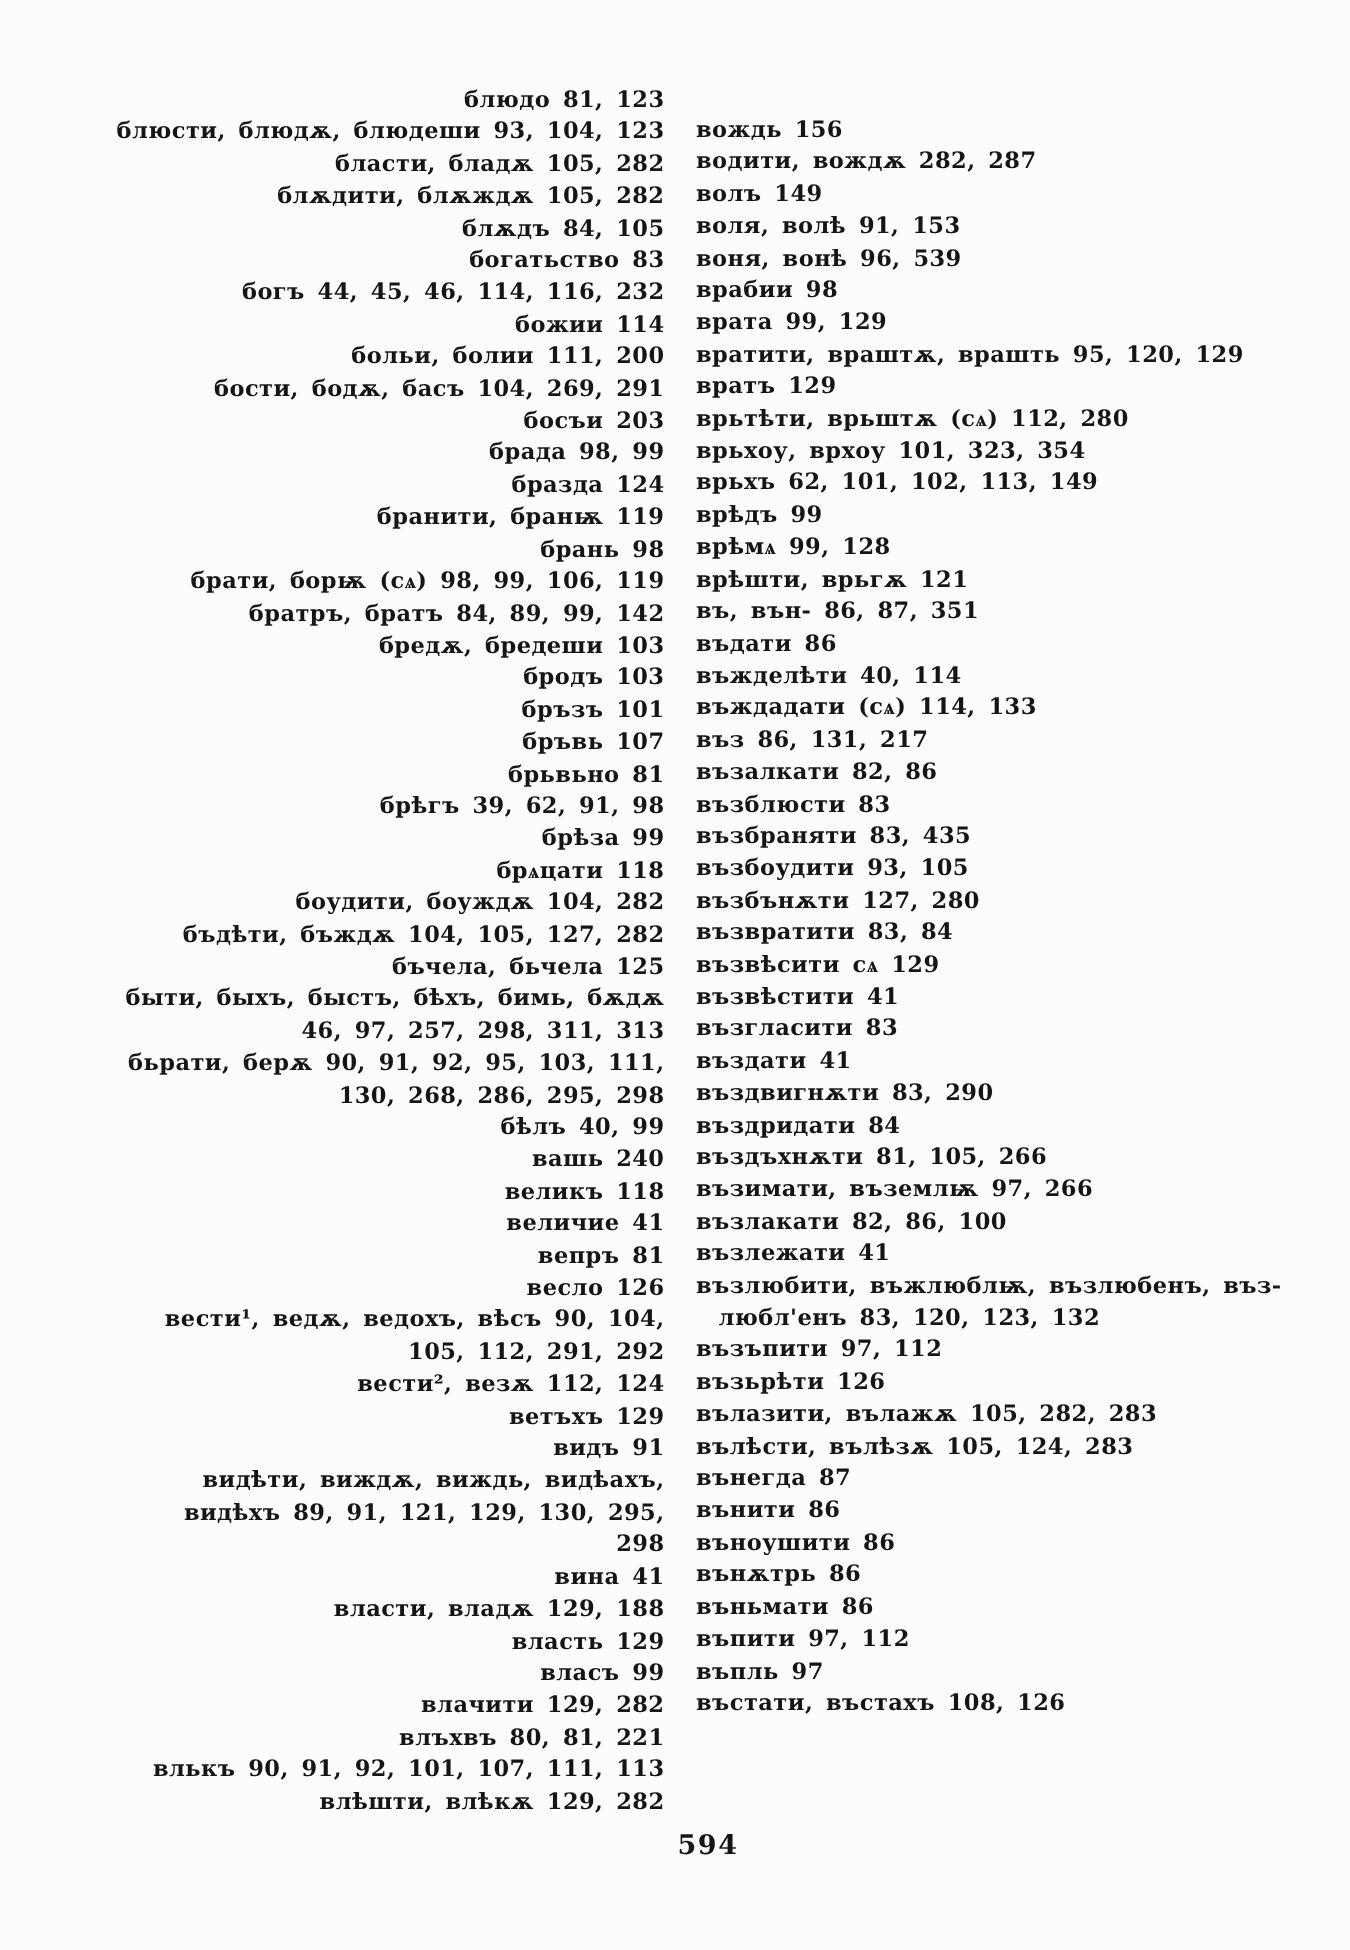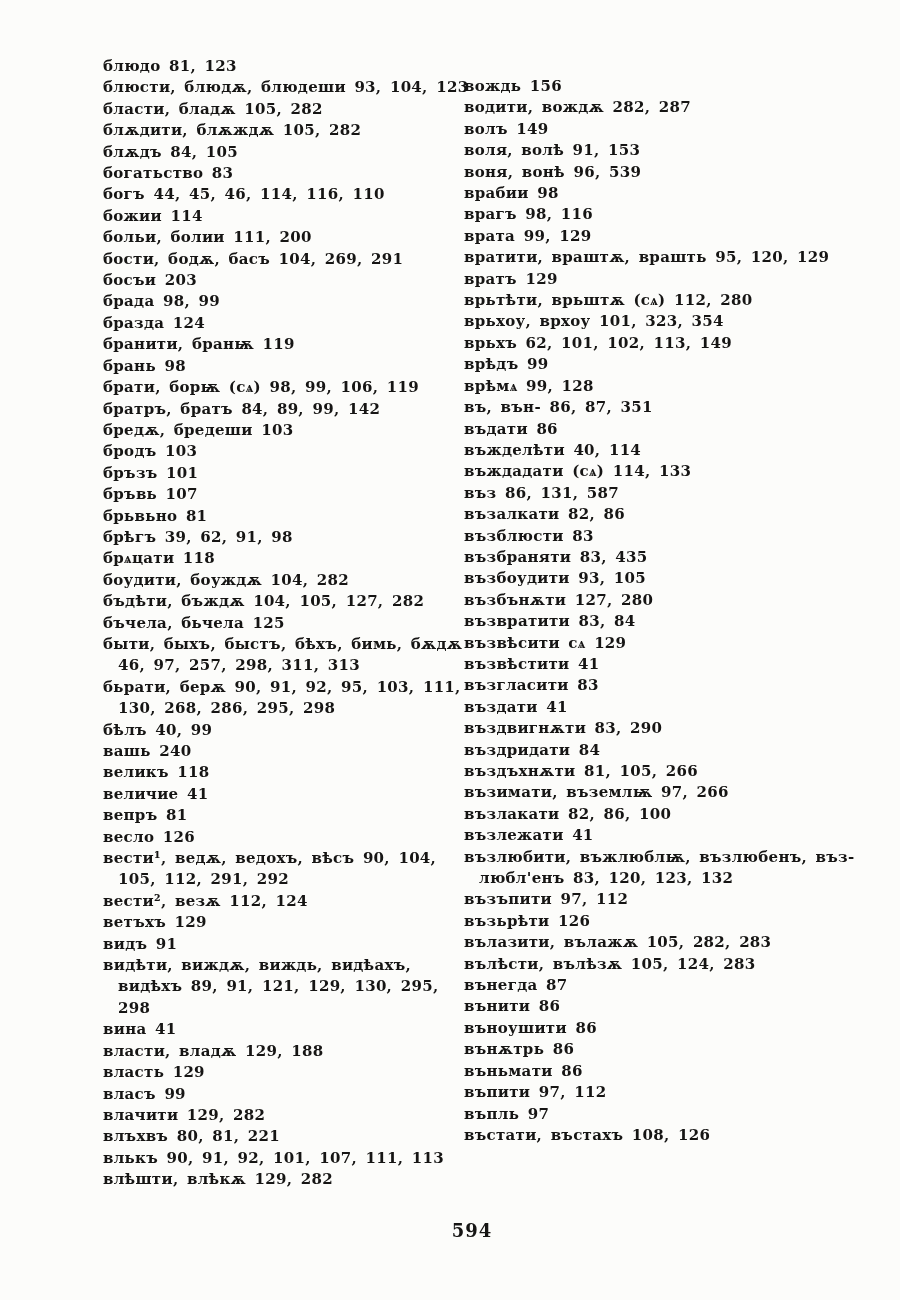--- a/index.html
+++ b/index.html
@@ -15,21 +15,21 @@
     color: #161514;
   }
   .col {
     position: absolute;
     top: 56px;
     font-size: 15px;
     line-height: 21.4px;
     letter-spacing: 0.3px;
     word-spacing: 3px;
   }
-  .col-left  { left: 103px;  width: 376px; }
+  .col-left  { left: 67px;  width: 376px; text-align: right; }
   .col-right { left: 464px; width: 424px; margin-top: 20px; }
   .entry {
     padding-left: 15px;
     text-indent: -15px;
     white-space: normal;
   }
   .page-number {
     position: absolute;
     top: 1220px;
     left: 0;
@@ -44,37 +44,38 @@
 <body>
 
 <div class="page">
   <div class="col col-left">
       <div class="entry">блюдо 81, 123</div>
       <div class="entry">блюсти, блюдѫ, блюдеши 93, 104, 123</div>
       <div class="entry">бласти, бладѫ 105, 282</div>
       <div class="entry">блѫдити, блѫждѫ 105, 282</div>
       <div class="entry">блѫдъ 84, 105</div>
       <div class="entry">богатьство 83</div>
-      <div class="entry">богъ 44, 45, 46, 114, 116, 110</div>
+      <div class="entry">богъ 44, 45, 46, 114, 116, 232</div>
       <div class="entry">божии 114</div>
       <div class="entry">больи, болии 111, 200</div>
       <div class="entry">бости, бодѫ, басъ 104, 269, 291</div>
       <div class="entry">босъи 203</div>
       <div class="entry">брада 98, 99</div>
       <div class="entry">бразда 124</div>
       <div class="entry">бранити, бранѭ 119</div>
       <div class="entry">брань 98</div>
       <div class="entry">брати, борѭ (сѧ) 98, 99, 106, 119</div>
       <div class="entry">братръ, братъ 84, 89, 99, 142</div>
       <div class="entry">бредѫ, бредеши 103</div>
       <div class="entry">бродъ 103</div>
       <div class="entry">бръзъ 101</div>
       <div class="entry">бръвь 107</div>
       <div class="entry">брьвьно 81</div>
       <div class="entry">брѣгъ 39, 62, 91, 98</div>
+      <div class="entry">брѣза 99</div>
       <div class="entry">брѧцати 118</div>
       <div class="entry">боудити, боуждѫ 104, 282</div>
       <div class="entry">бъдѣти, бъждѫ 104, 105, 127, 282</div>
       <div class="entry">бъчела, бьчела 125</div>
       <div class="entry">быти, быхъ, быстъ, бѣхъ, бимь, бѫдѫ 46, 97, 257, 298, 311, 313</div>
       <div class="entry">бьрати, берѫ 90, 91, 92, 95, 103, 111, 130, 268, 286, 295, 298</div>
       <div class="entry">бѣлъ 40, 99</div>
       <div class="entry">вашь 240</div>
       <div class="entry">великъ 118</div>
       <div class="entry">величие 41</div>
@@ -94,34 +95,34 @@
       <div class="entry">влькъ 90, 91, 92, 101, 107, 111, 113</div>
       <div class="entry">влѣшти, влѣкѫ 129, 282</div>
     </div>
   <div class="col col-right">
       <div class="entry">вождь 156</div>
       <div class="entry">водити, вождѫ 282, 287</div>
       <div class="entry">волъ 149</div>
       <div class="entry">воля, волѣ 91, 153</div>
       <div class="entry">воня, вонѣ 96, 539</div>
       <div class="entry">врабии 98</div>
-      <div class="entry">врагъ 98, 116</div>
       <div class="entry">врата 99, 129</div>
       <div class="entry">вратити, враштѫ, врашть 95, 120, 129</div>
       <div class="entry">вратъ 129</div>
       <div class="entry">врьтѣти, врьштѫ (сѧ) 112, 280</div>
       <div class="entry">врьхоу, врхоу 101, 323, 354</div>
       <div class="entry">врьхъ 62, 101, 102, 113, 149</div>
       <div class="entry">врѣдъ 99</div>
       <div class="entry">врѣмѧ 99, 128</div>
+      <div class="entry">врѣшти, врьгѫ 121</div>
       <div class="entry">въ, вън- 86, 87, 351</div>
       <div class="entry">въдати 86</div>
       <div class="entry">въжделѣти 40, 114</div>
       <div class="entry">въждадати (сѧ) 114, 133</div>
-      <div class="entry">въз 86, 131, 587</div>
+      <div class="entry">въз 86, 131, 217</div>
       <div class="entry">възалкати 82, 86</div>
       <div class="entry">възблюсти 83</div>
       <div class="entry">възбраняти 83, 435</div>
       <div class="entry">възбоудити 93, 105</div>
       <div class="entry">възбънѫти 127, 280</div>
       <div class="entry">възвратити 83, 84</div>
       <div class="entry">възвѣсити сѧ 129</div>
       <div class="entry">възвѣстити 41</div>
       <div class="entry">възгласити 83</div>
       <div class="entry">въздати 41</div>

